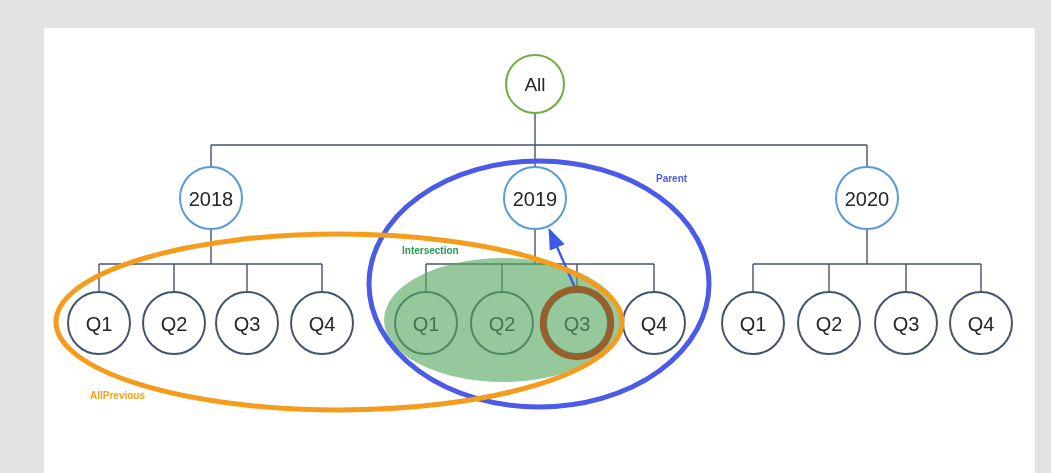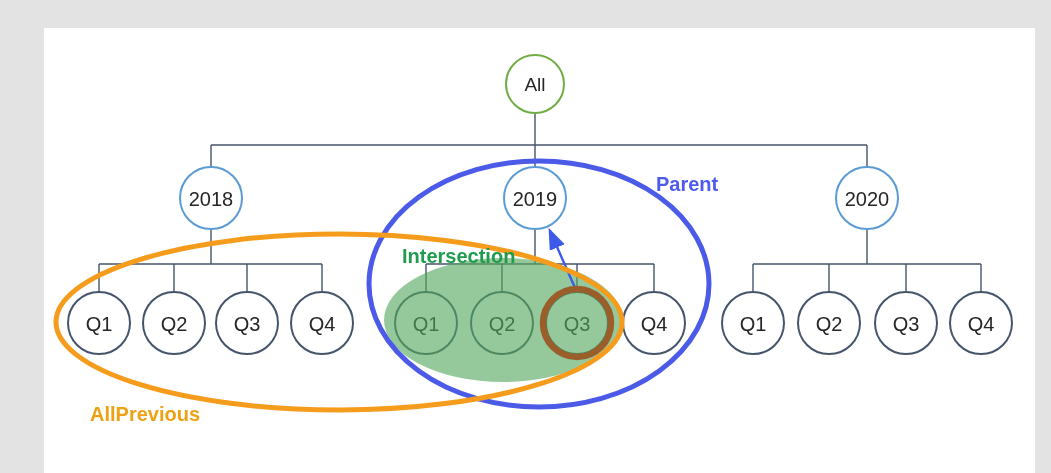--- a/index.html
+++ b/index.html
@@ -15,28 +15,28 @@
   }
   .canvas{
     position:absolute;
     left:44px;top:28px;
     width:991px;height:471px;
     background:#ffffff;
   }
   .canvas svg{position:absolute;left:0;top:0;}
   .lbl{
     position:absolute;
-    font-size:20px;
+    font-size:10px;
     font-weight:bold;
     white-space:nowrap;
     line-height:1;
   }
   #lbl-parent{left:612px;top:146px;}
   #lbl-intersection{left:346px;top:218px;}
-  #lbl-allprevious{left:46px;top:363px;margin-top:13px;}
+  #lbl-allprevious{left:46px;top:363px;}
   text.node-text{
     font-family:"Liberation Sans", sans-serif;
     font-size:20px;
   }
   text.node-text-root{
     font-family:"Liberation Sans", sans-serif;
     font-size:19px;
   }
 </style>
 </head>

